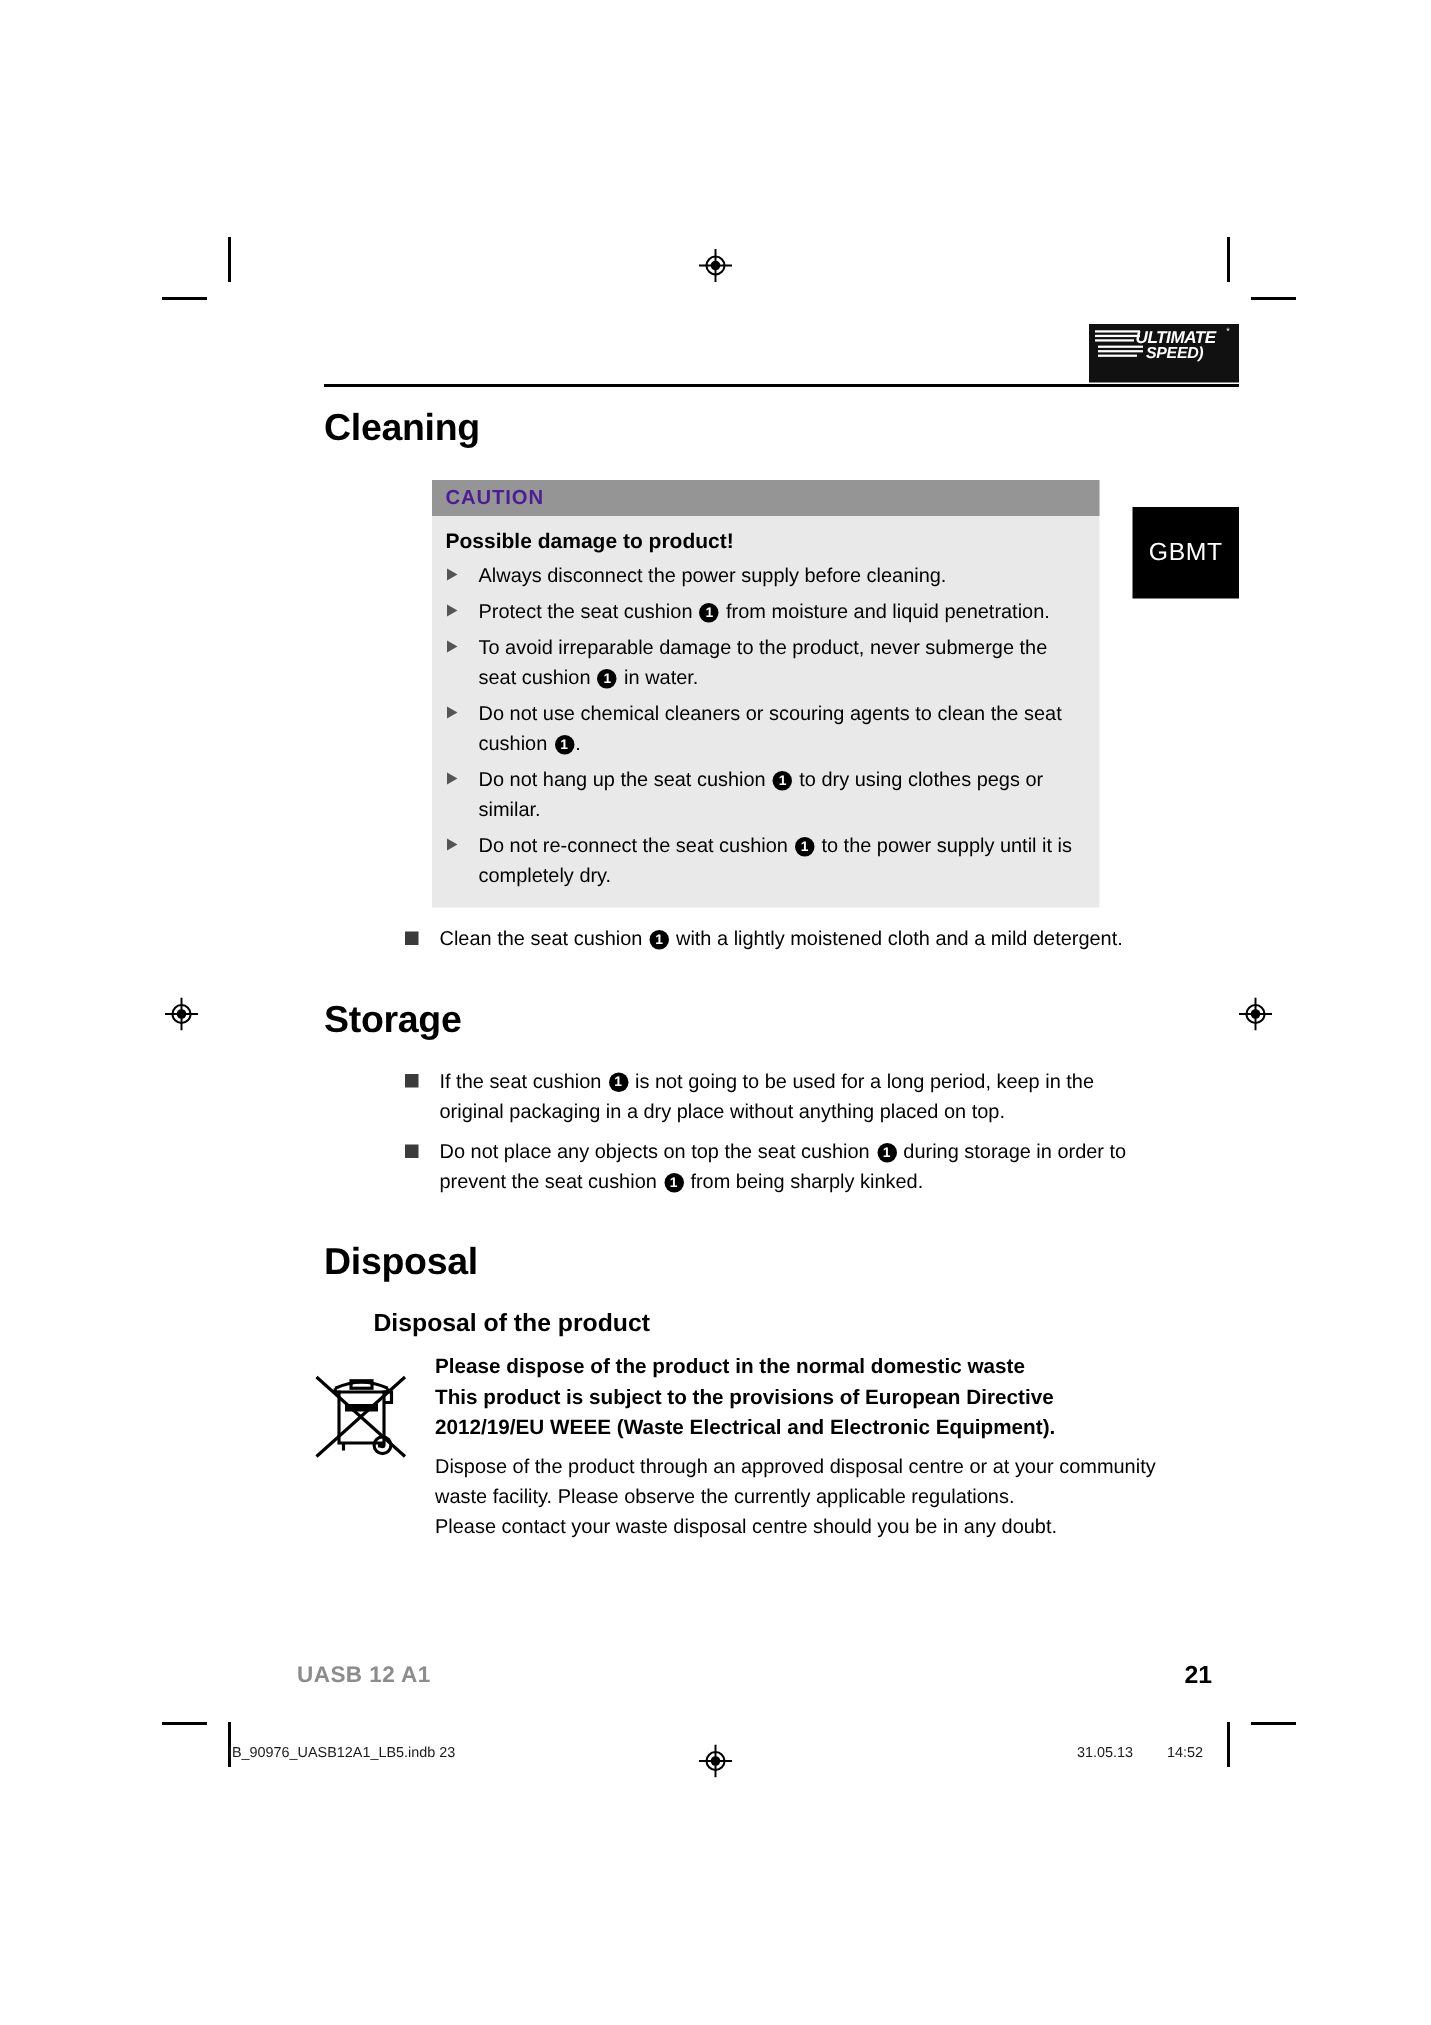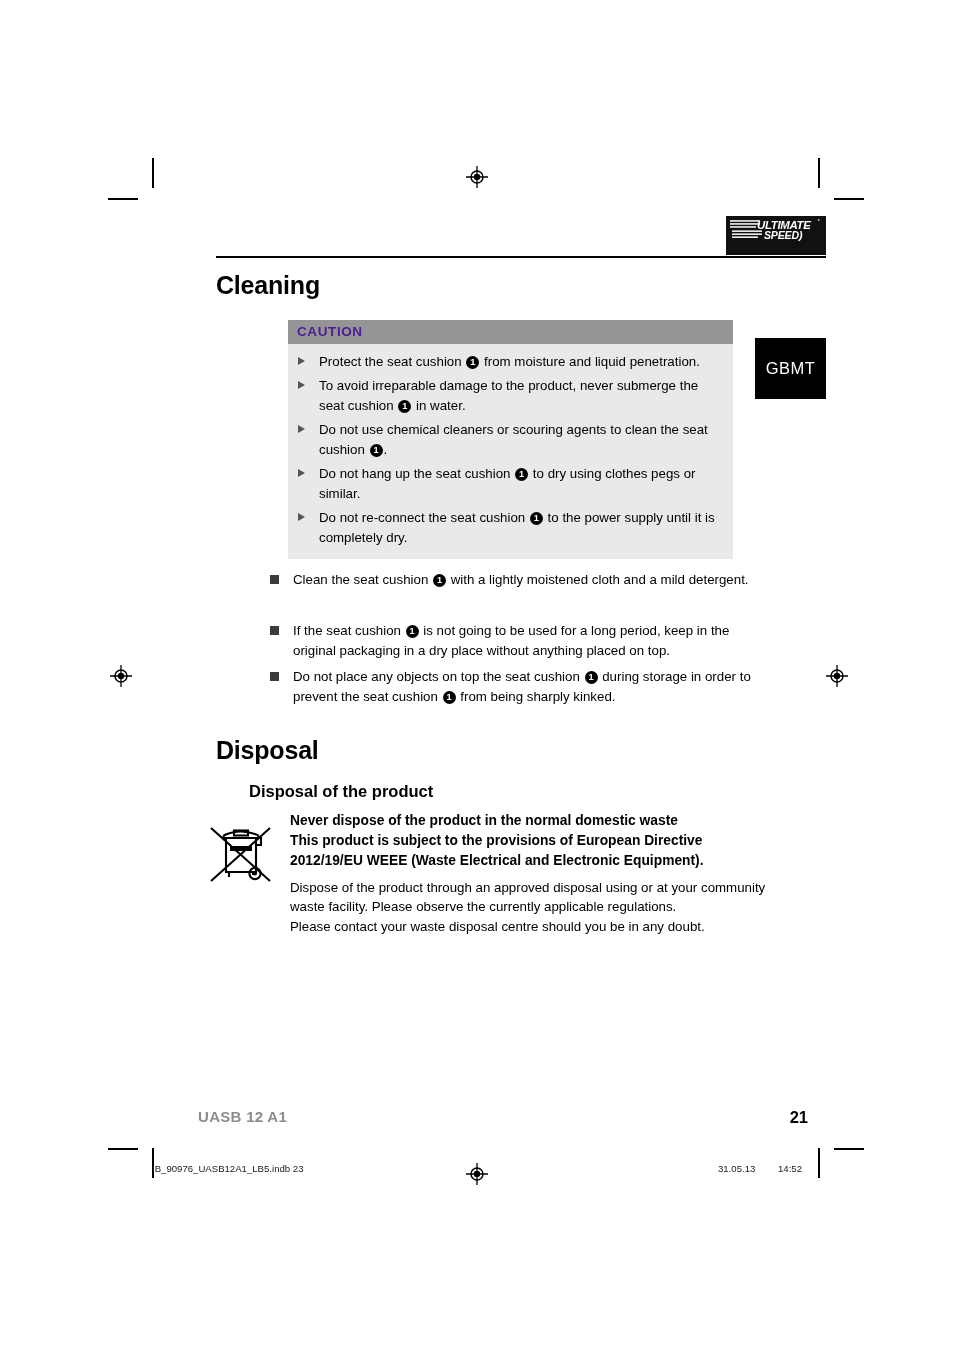--- a/index.html
+++ b/index.html
@@ -311,36 +311,39 @@
   </div>
 
   <div id="content">
 
     <section>
       <h1 class="section-title">Cleaning</h1>
 
       <div class="caution-box">
         <div class="caution-header">CAUTION</div>
         <div class="caution-body">
+          <div class="caution-lead">Possible damage to product!</div>
           <ul class="arrow-list" id="caution-items">
+              <li><span class="arrow-bullet"></span>Always disconnect the power supply before cleaning.</li>
               <li><span class="arrow-bullet"></span>Protect the seat cushion <span class="ref">1</span> from moisture and liquid penetration.</li>
               <li><span class="arrow-bullet"></span>To avoid irreparable damage to the product, never submerge the seat cushion <span class="ref">1</span> in water.</li>
               <li><span class="arrow-bullet"></span>Do not use chemical cleaners or scouring agents to clean the seat cushion <span class="ref">1</span>.</li>
               <li><span class="arrow-bullet"></span>Do not hang up the seat cushion <span class="ref">1</span> to dry using clothes pegs or similar.</li>
               <li><span class="arrow-bullet"></span>Do not re-connect the seat cushion <span class="ref">1</span> to the power supply until it is completely dry.</li>
             </ul>
         </div>
       </div>
 
       <ul class="square-list post-caution" id="cleaning-after-items">
           <li><span class="square-bullet"></span>Clean the seat cushion <span class="ref">1</span> with a lightly moistened cloth and a mild detergent.</li>
         </ul>
     </section>
 
     <section id="storage-section">
+      <h1 class="section-title">Storage</h1>
       <ul class="square-list" id="storage-list">
           <li><span class="square-bullet"></span>If the seat cushion <span class="ref">1</span> is not going to be used for a long period, keep in the original packaging in a dry place without anything placed on top.</li>
           <li><span class="square-bullet"></span>Do not place any objects on top the seat cushion <span class="ref">1</span> during storage in order to prevent the seat cushion <span class="ref">1</span> from being sharply kinked.</li>
         </ul>
     </section>
 
     <section id="disposal-section">
       <h1 class="section-title">Disposal</h1>
 
       <h2 class="sub-title" id="disposal-sub">Disposal of the product</h2>
@@ -369,26 +372,26 @@
             <circle cx="47" cy="58.5" r="2" fill="#000"></circle>
 
             <g stroke="#000" stroke-width="2.1">
               <path d="M3 13 L62 66"></path>
               <path d="M62 13 L3 66"></path>
             </g>
           </svg>
         </div>
         <div id="disposal-text">
           <div class="disposal-bold" id="disposal-bold-lines">
-              <div>Never dispose of the product in the normal domestic waste</div>
+              <div>Please dispose of the product in the normal domestic waste</div>
               <div>This product is subject to the provisions of European Directive</div>
               <div>2012/19/EU WEEE (Waste Electrical and Electronic Equipment).</div>
             </div>
           <div class="disposal-body" id="disposal-body-lines">
-              <div>Dispose of the product through an approved disposal using or at your community</div>
+              <div>Dispose of the product through an approved disposal centre or at your community</div>
               <div>waste facility. Please observe the currently applicable regulations.</div>
               <div>Please contact your waste disposal centre should you be in any doubt.</div>
             </div>
         </div>
       </div>
     </section>
   </div>
 
   <div id="footer-running">
     <div id="footer-model">UASB 12 A1</div>

